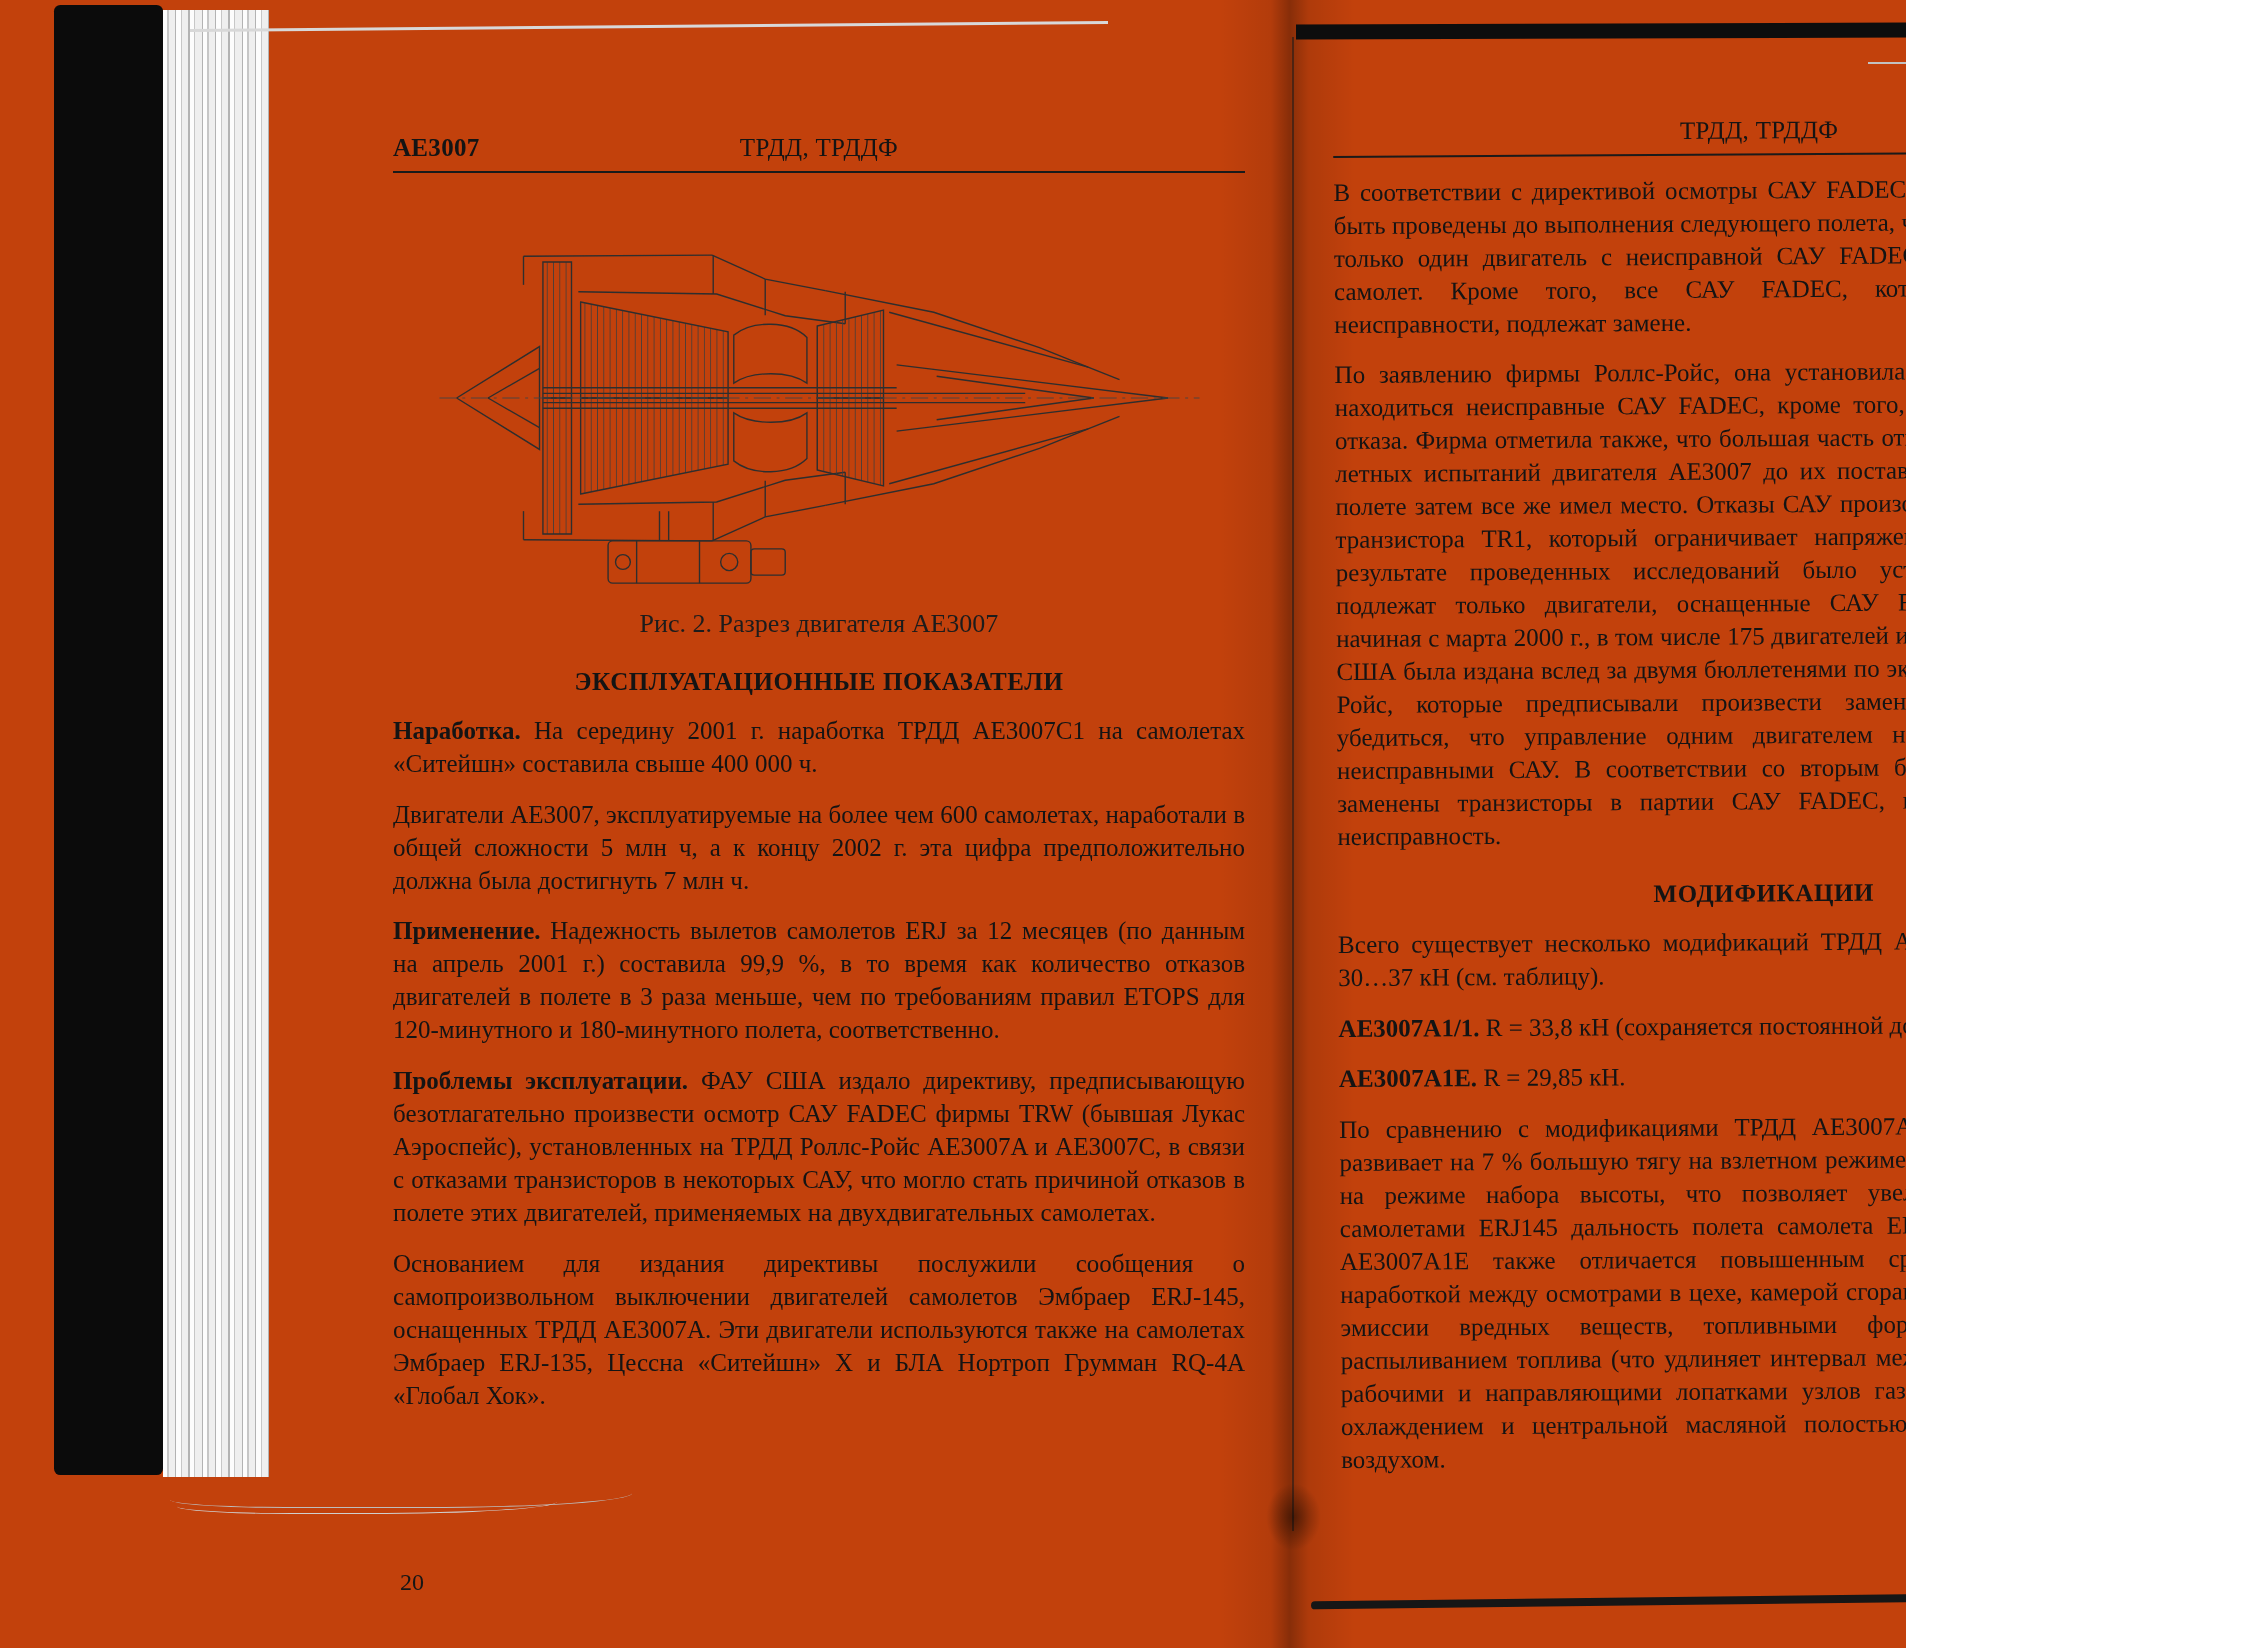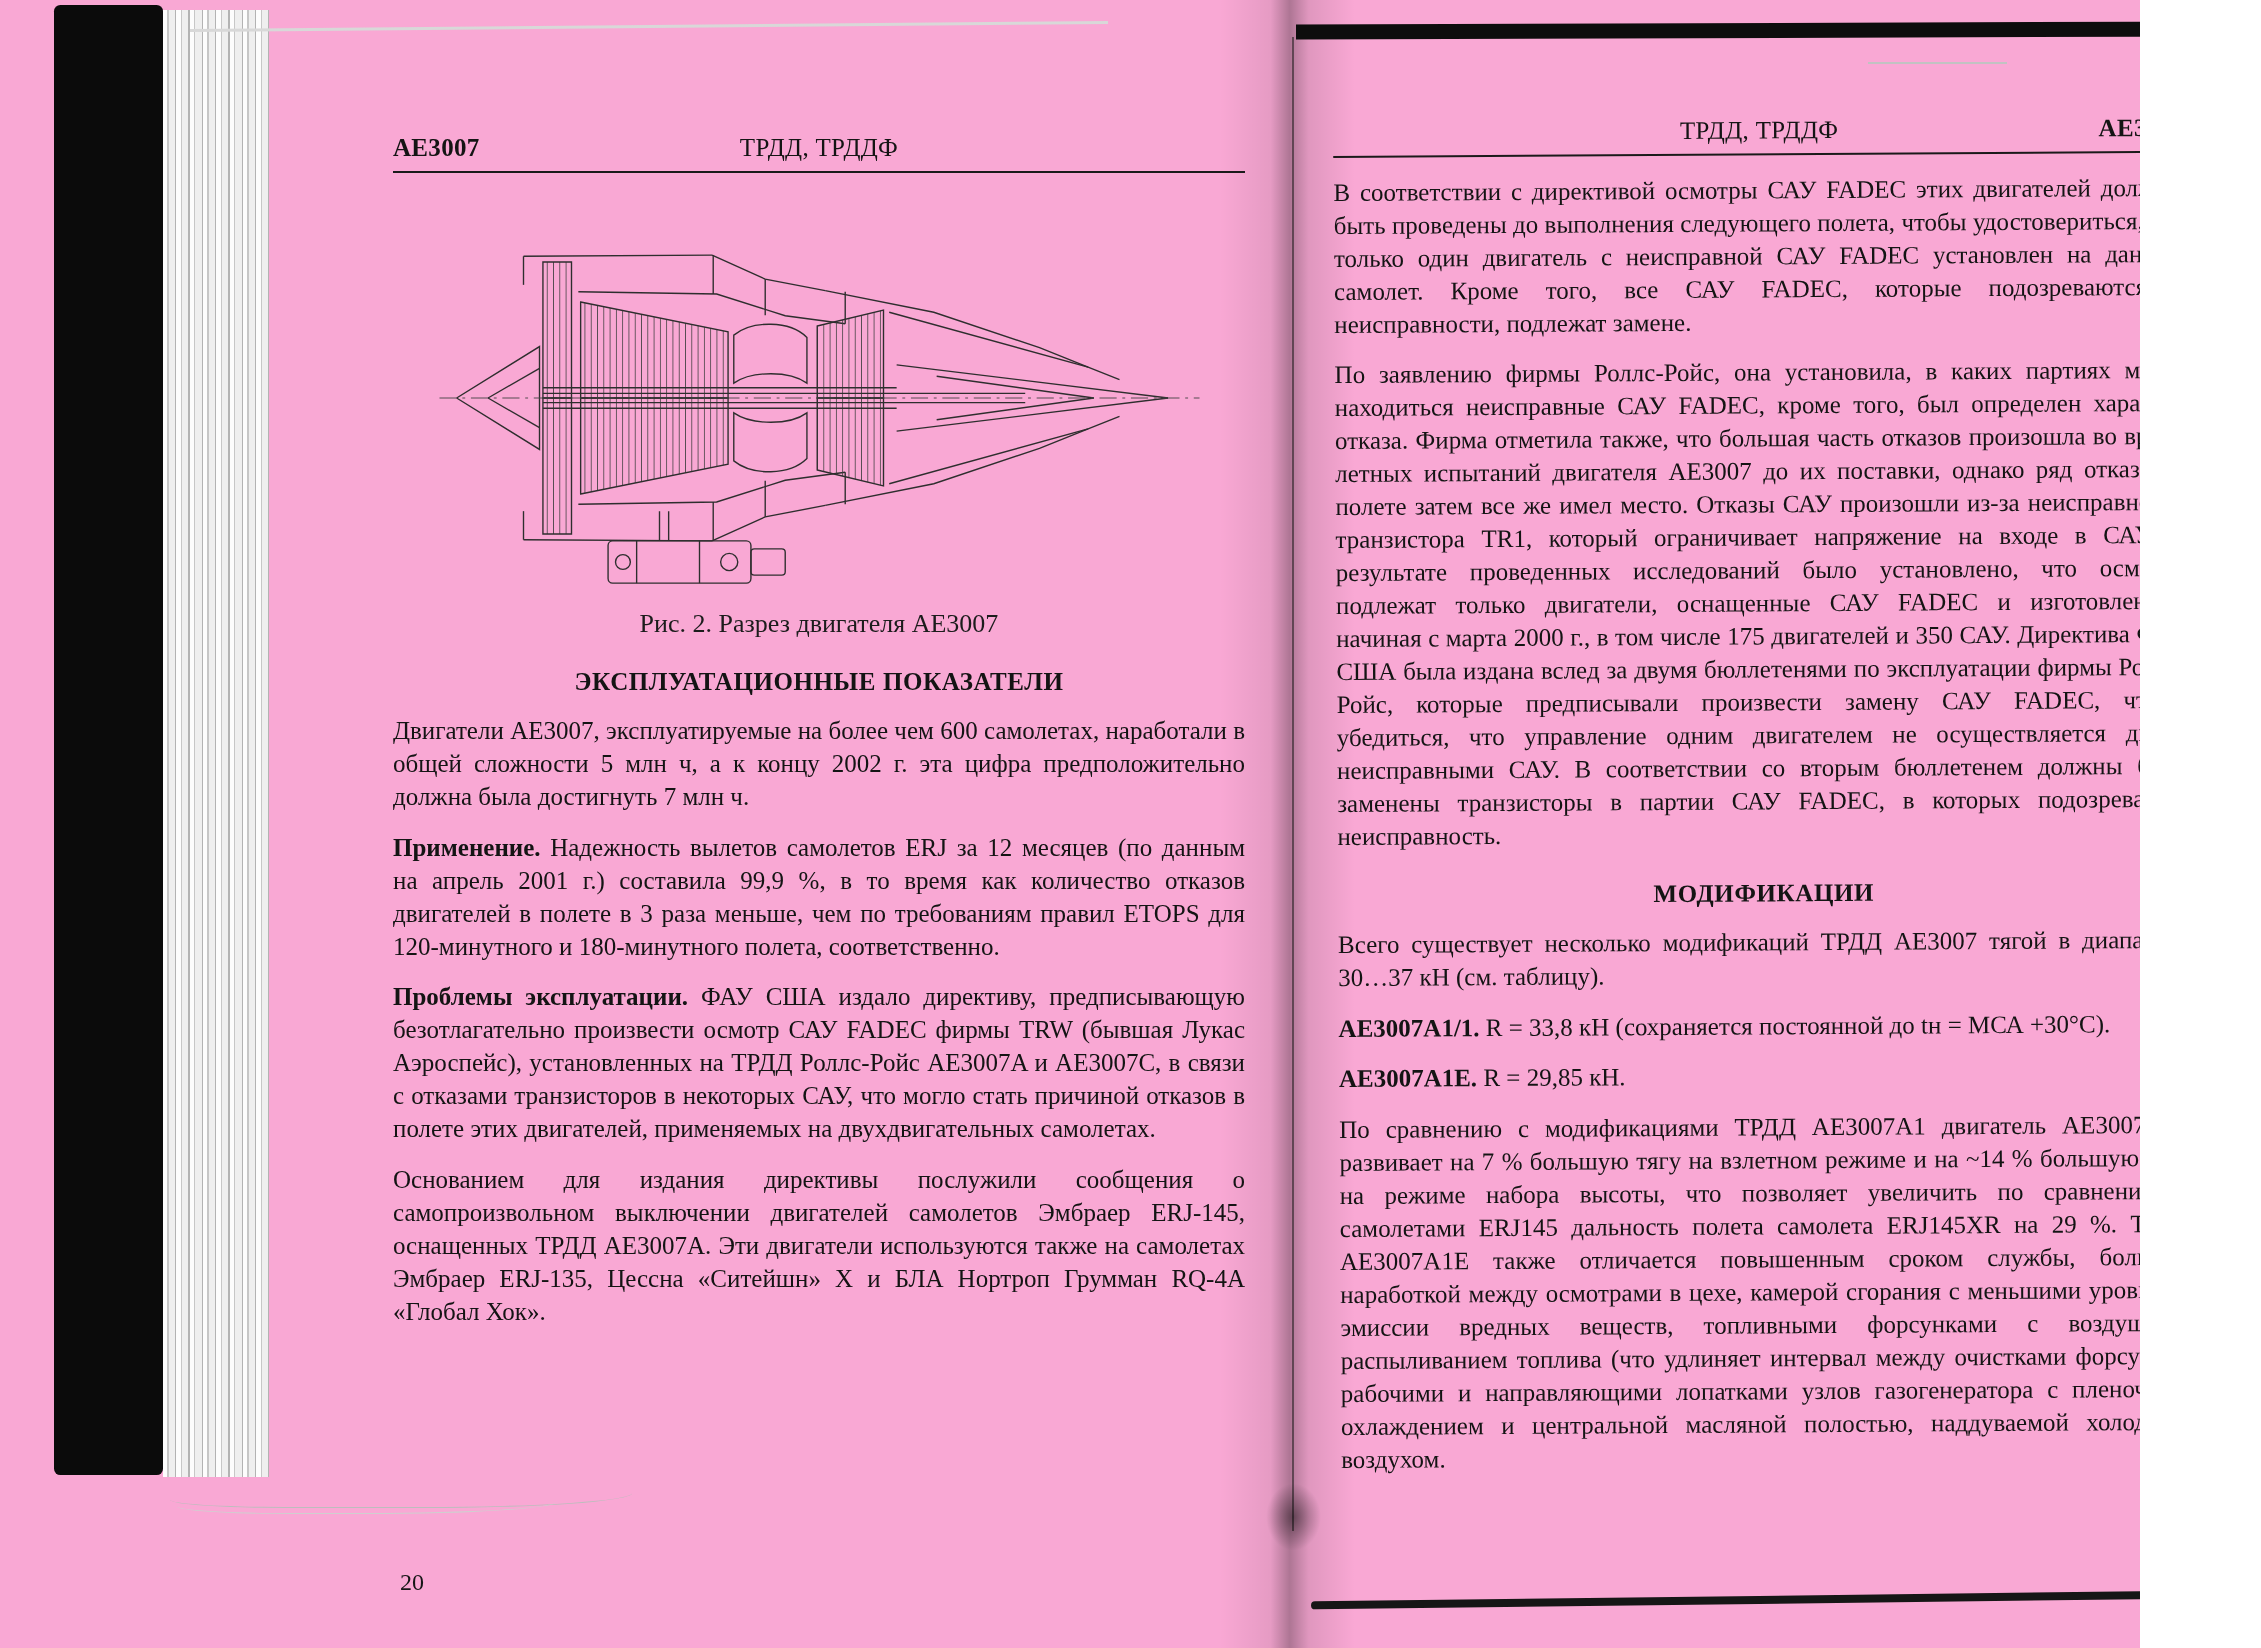--- a/index.html
+++ b/index.html
@@ -1,19 +1,19 @@
 <!DOCTYPE html>
 <html style="font-size:10px"><head>
 <meta charset="utf-8">
 <style>
   * { margin:0; padding:0; box-sizing:border-box; }
   html,body { background:#ffffff; }
   .scene{
-    position:relative; width:2140px; height:1649px; overflow:hidden;
-    background:#f9a8d4; font-family:"Liberation Serif","DejaVu Serif",serif;
+    position:relative; width:1906px; height:1649px; overflow:hidden;
+    background:#c2410c; font-family:"Liberation Serif","DejaVu Serif",serif;
     color:#141414;
   }
   
   .black-bar-left{ position:absolute; left:54px; top:5px; width:109px; height:1470px;
     background:#0b0b0b; border-radius:6.3px; }
   .page-stack-left{ position:absolute; left:163px; top:10px; width:106px; height:1467px;
     background:repeating-linear-gradient(to right,#fdfdfd 0 4.4px,#c7c7c7 4.4px 5.7px,#efefef 5.7px 12px,#b3b3b3 12px 13.3px); }
   .top-left-edge{ position:absolute; left:190px; top:25px; width:918px; height:2.5px;
     background:#d8d8d8; transform:rotate(-0.5deg); }
   .black-bar-right{ position:absolute; left:2202px; top:0; width:29px; height:1649px; background:#0b0b0b; }
@@ -124,20 +124,21 @@
           <circle cx="336" cy="637" r="13"></circle>
           <circle cx="522" cy="637" r="15"></circle>
           <rect x="560" y="614" width="60" height="46" rx="6"></rect>
         </g>
       </svg>
       <div class="cap">Рис. 2. Разрез двигателя AE3007</div>
     </div>
 
     <div class="sect">ЭКСПЛУАТАЦИОННЫЕ ПОКАЗАТЕЛИ</div>
 
+    <p class="para"><b class="lead">Наработка.</b><span> На середину 2001 г. наработка ТРДД AE3007C1 на самолетах «Ситейшн» составила свыше 400 000 ч.</span></p>
     <p class="para"><b class="lead"></b><span>Двигатели AE3007, эксплуатируемые на более чем 600 самолетах, наработали в общей сложности 5 млн ч, а к концу 2002 г. эта цифра предположительно должна была достигнуть 7 млн ч.</span></p>
     <p class="para"><b class="lead">Применение.</b><span> Надежность вылетов самолетов ERJ за 12 месяцев (по данным на апрель 2001 г.) составила 99,9 %, в то время как количество отказов двигателей в полете в 3 раза меньше, чем по требованиям правил ETOPS для 120-минутного и 180-минутного полета, соответственно.</span></p>
     <p class="para"><b class="lead">Проблемы эксплуатации.</b><span> ФАУ США издало директиву, предписывающую безотлагательно произвести осмотр САУ FADEC фирмы TRW (бывшая Лукас Аэроспейс), установленных на ТРДД Роллс-Ройс AE3007A и AE3007C, в связи с отказами транзисторов в некоторых САУ, что могло стать причиной отказов в полете этих двигателей, применяемых на двухдвигательных самолетах.</span></p>
     <p class="para"><b class="lead"></b><span>Основанием для издания директивы послужили сообщения о самопроизвольном выключении двигателей самолетов Эмбраер ERJ-145, оснащенных ТРДД AE3007A. Эти двигатели используются также на самолетах Эмбраер ERJ-135, Цессна «Ситейшн» X и БЛА Нортроп Грумман RQ-4A «Глобал Хок».</span></p>
   </div>
 
   <div class="pagenum pagenum-left">20</div>
 
   <div class="page-col page-right-col">
 

